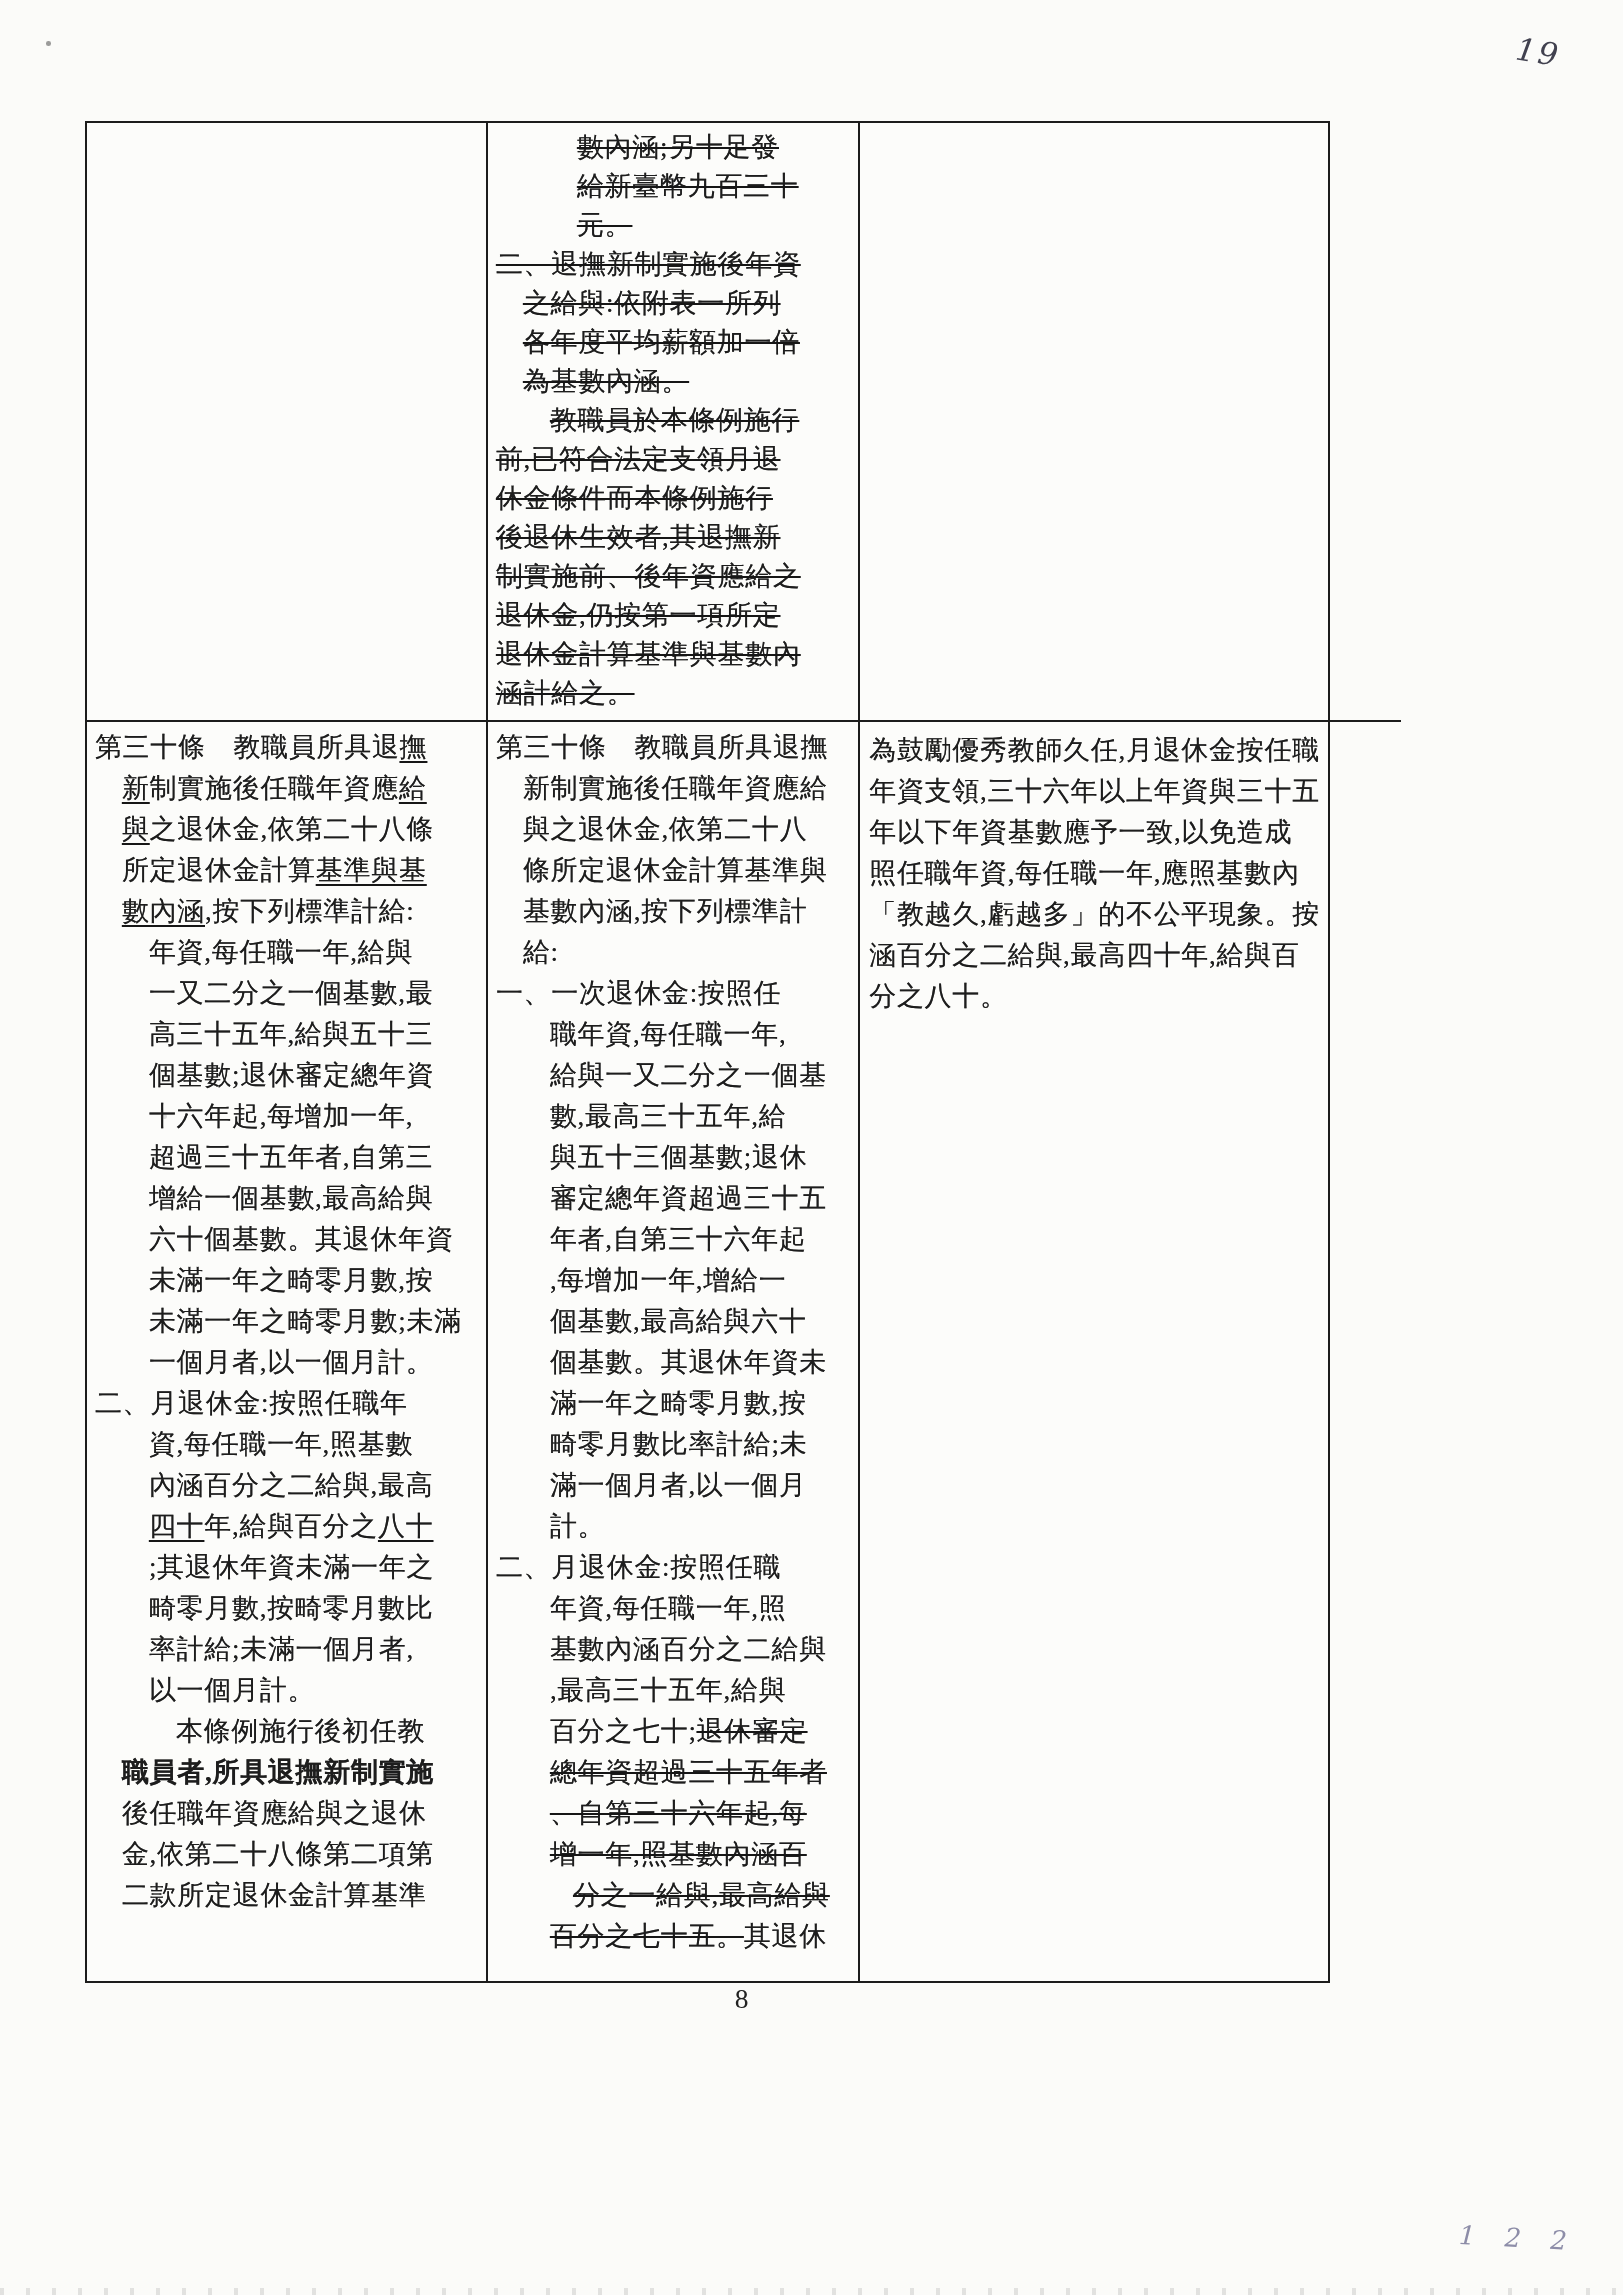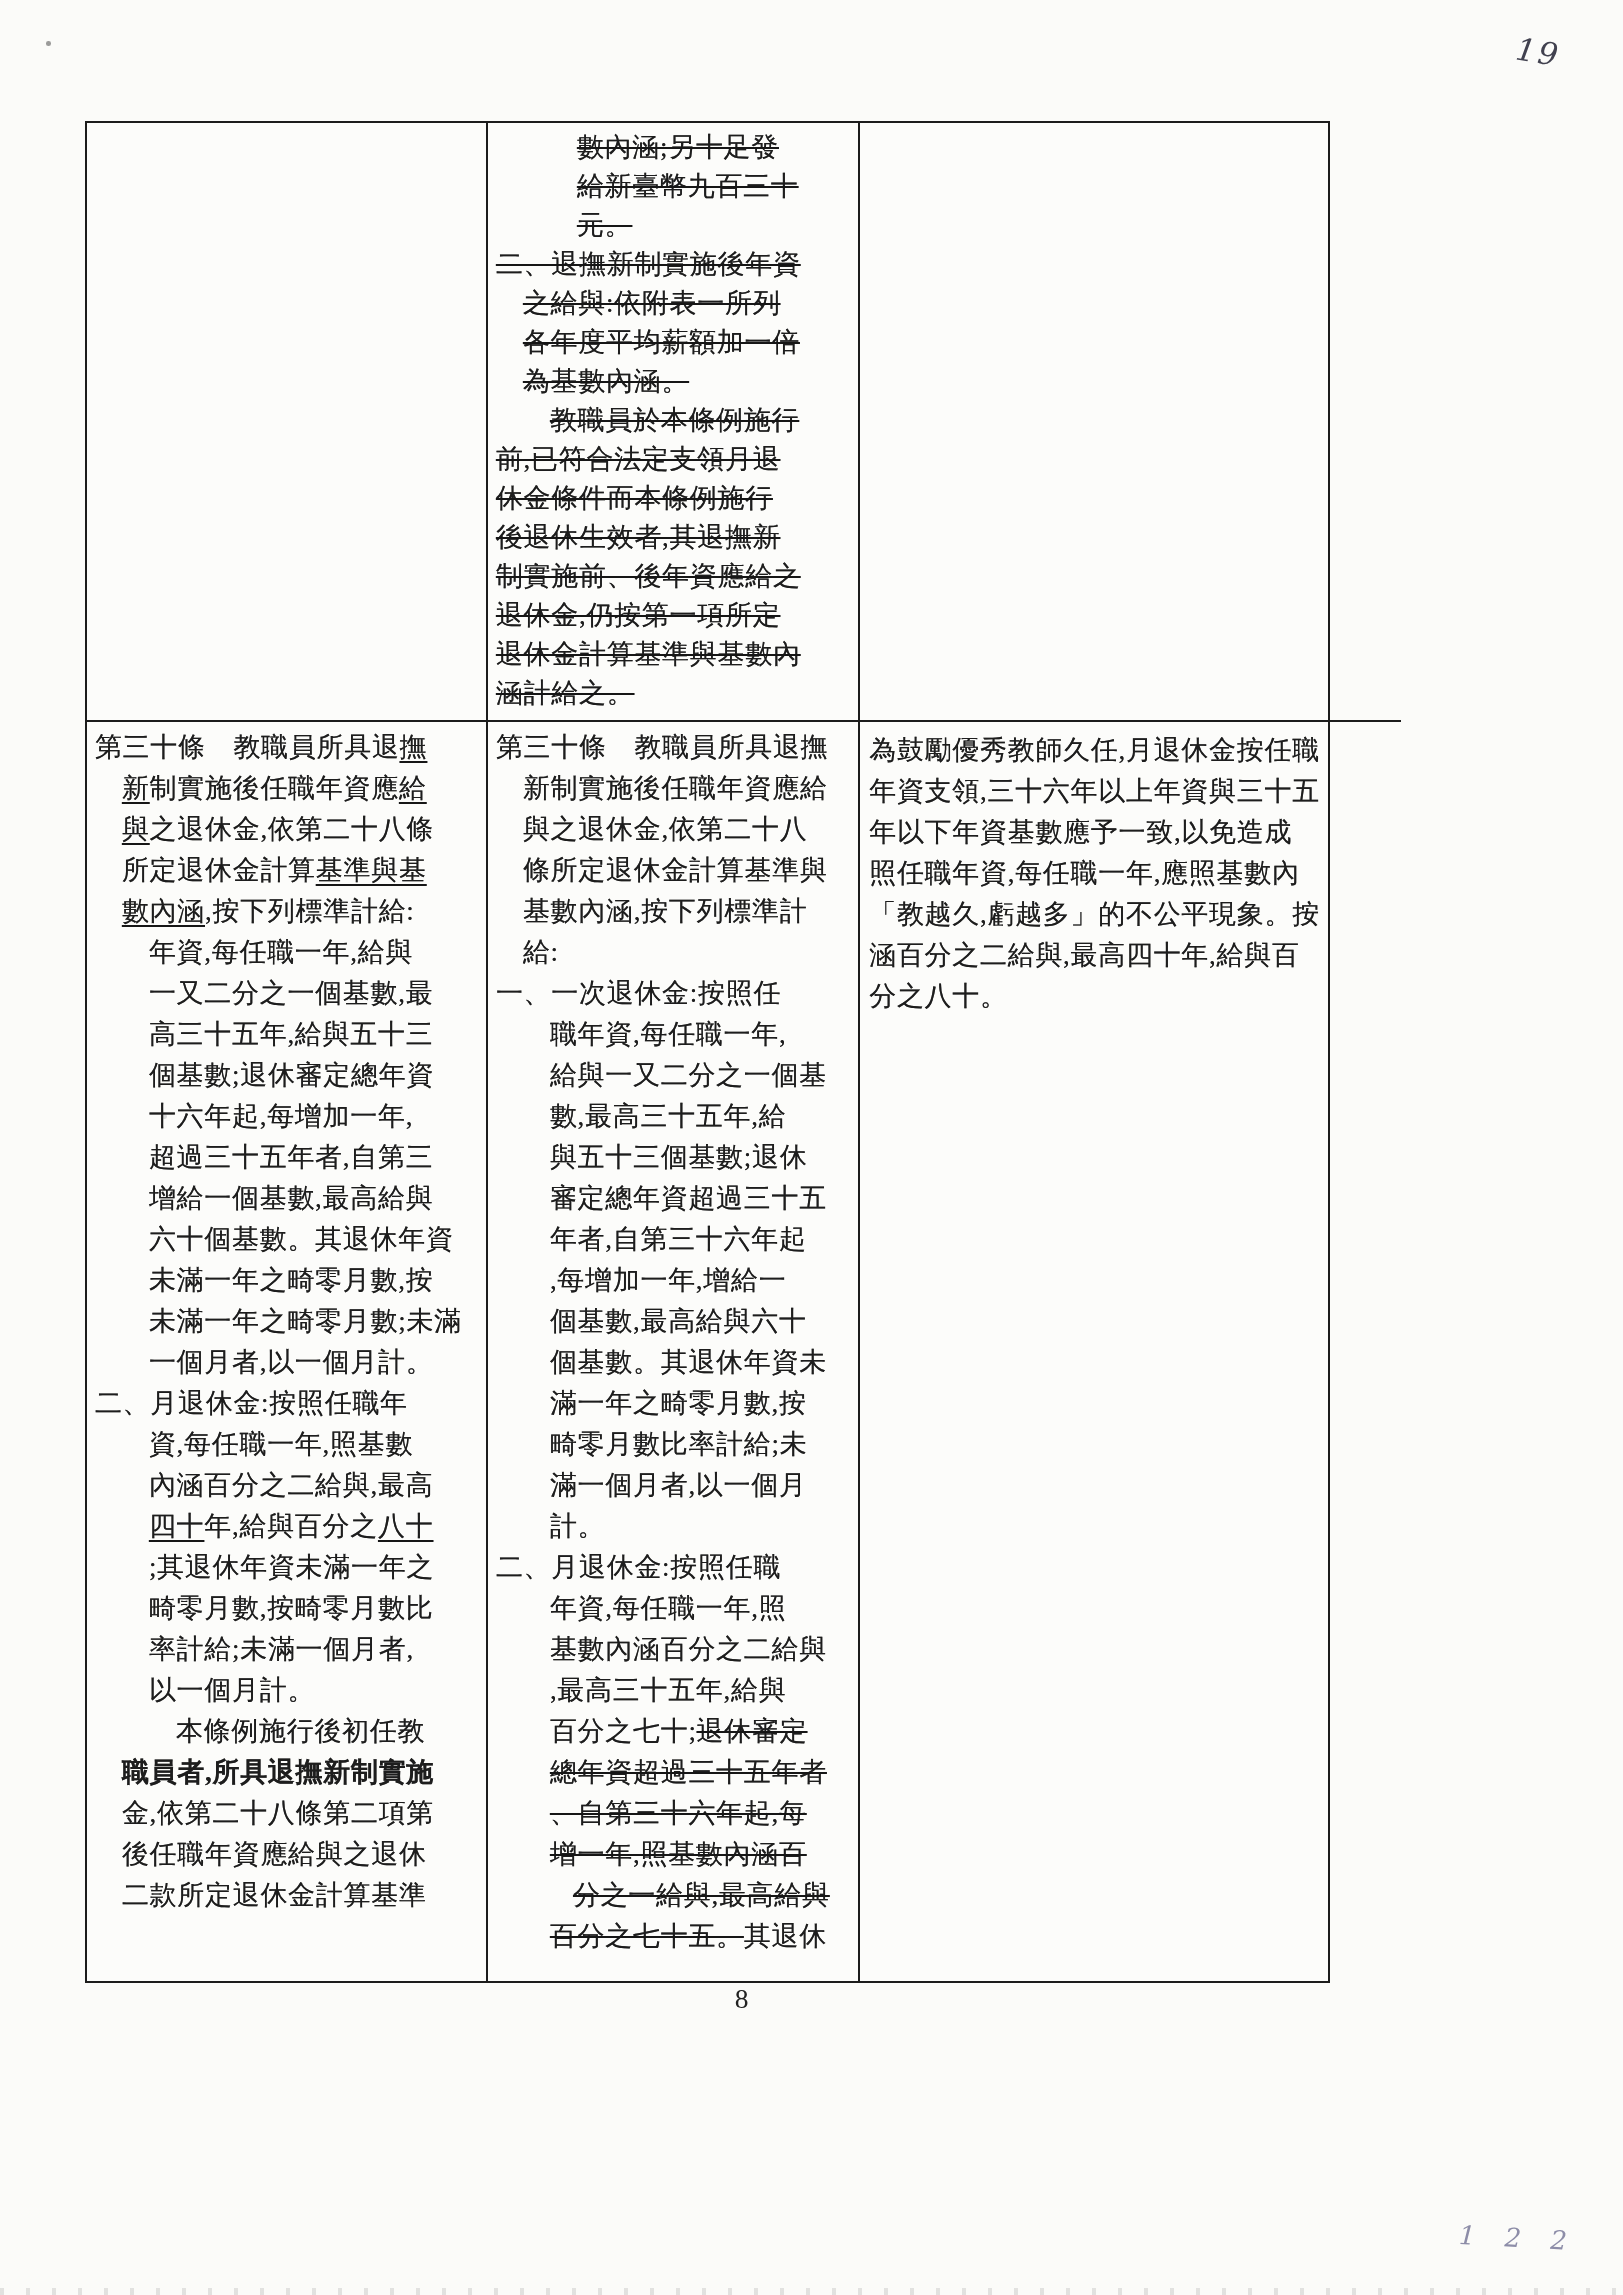--- a/index.html
+++ b/index.html
@@ -121,22 +121,22 @@
         <div class="tline" style="padding-left: 0em;"><span>二、月退休金:按照任職年</span></div>
         <div class="tline" style="padding-left: 2em;"><span>資,每任職一年,照基數</span></div>
         <div class="tline" style="padding-left: 2em;"><span>內涵百分之二給與,最高</span></div>
         <div class="tline" style="padding-left: 2em;"><span class="un">四十</span><span>年,給與百分之</span><span class="un">八十</span></div>
         <div class="tline" style="padding-left: 2em;"><span>;其退休年資未滿一年之</span></div>
         <div class="tline" style="padding-left: 2em;"><span>畸零月數,按畸零月數比</span></div>
         <div class="tline" style="padding-left: 2em;"><span>率計給;未滿一個月者,</span></div>
         <div class="tline" style="padding-left: 2em;"><span>以一個月計。</span></div>
         <div class="tline" style="padding-left: 3em;"><span>本條例施行後初任教</span></div>
         <div class="tline" style="padding-left: 1em; font-weight: bold;"><span>職員者,所具退撫新制實施</span></div>
+        <div class="tline" style="padding-left: 1em;"><span>後任職年資應給與之退休</span></div>
         <div class="tline" style="padding-left: 1em;"><span>金,依第二十八條第二項第</span></div>
-        <div class="tline" style="padding-left: 1em;"><span>後任職年資應給與之退休</span></div>
         <div class="tline" style="padding-left: 1em;"><span>二款所定退休金計算基準</span></div>
       </div>
     <div class="cell bR">
         <div class="tline" style="padding-left: 0em;"><span>第三十條　教職員所具退撫</span></div>
         <div class="tline" style="padding-left: 1em;"><span>新制實施後任職年資應給</span></div>
         <div class="tline" style="padding-left: 1em;"><span>與之退休金,依第二十八</span></div>
         <div class="tline" style="padding-left: 1em;"><span>條所定退休金計算基準與</span></div>
         <div class="tline" style="padding-left: 1em;"><span>基數內涵,按下列標準計</span></div>
         <div class="tline" style="padding-left: 1em;"><span>給:</span></div>
         <div class="tline" style="padding-left: 0em;"><span>一、一次退休金:按照任</span></div>

